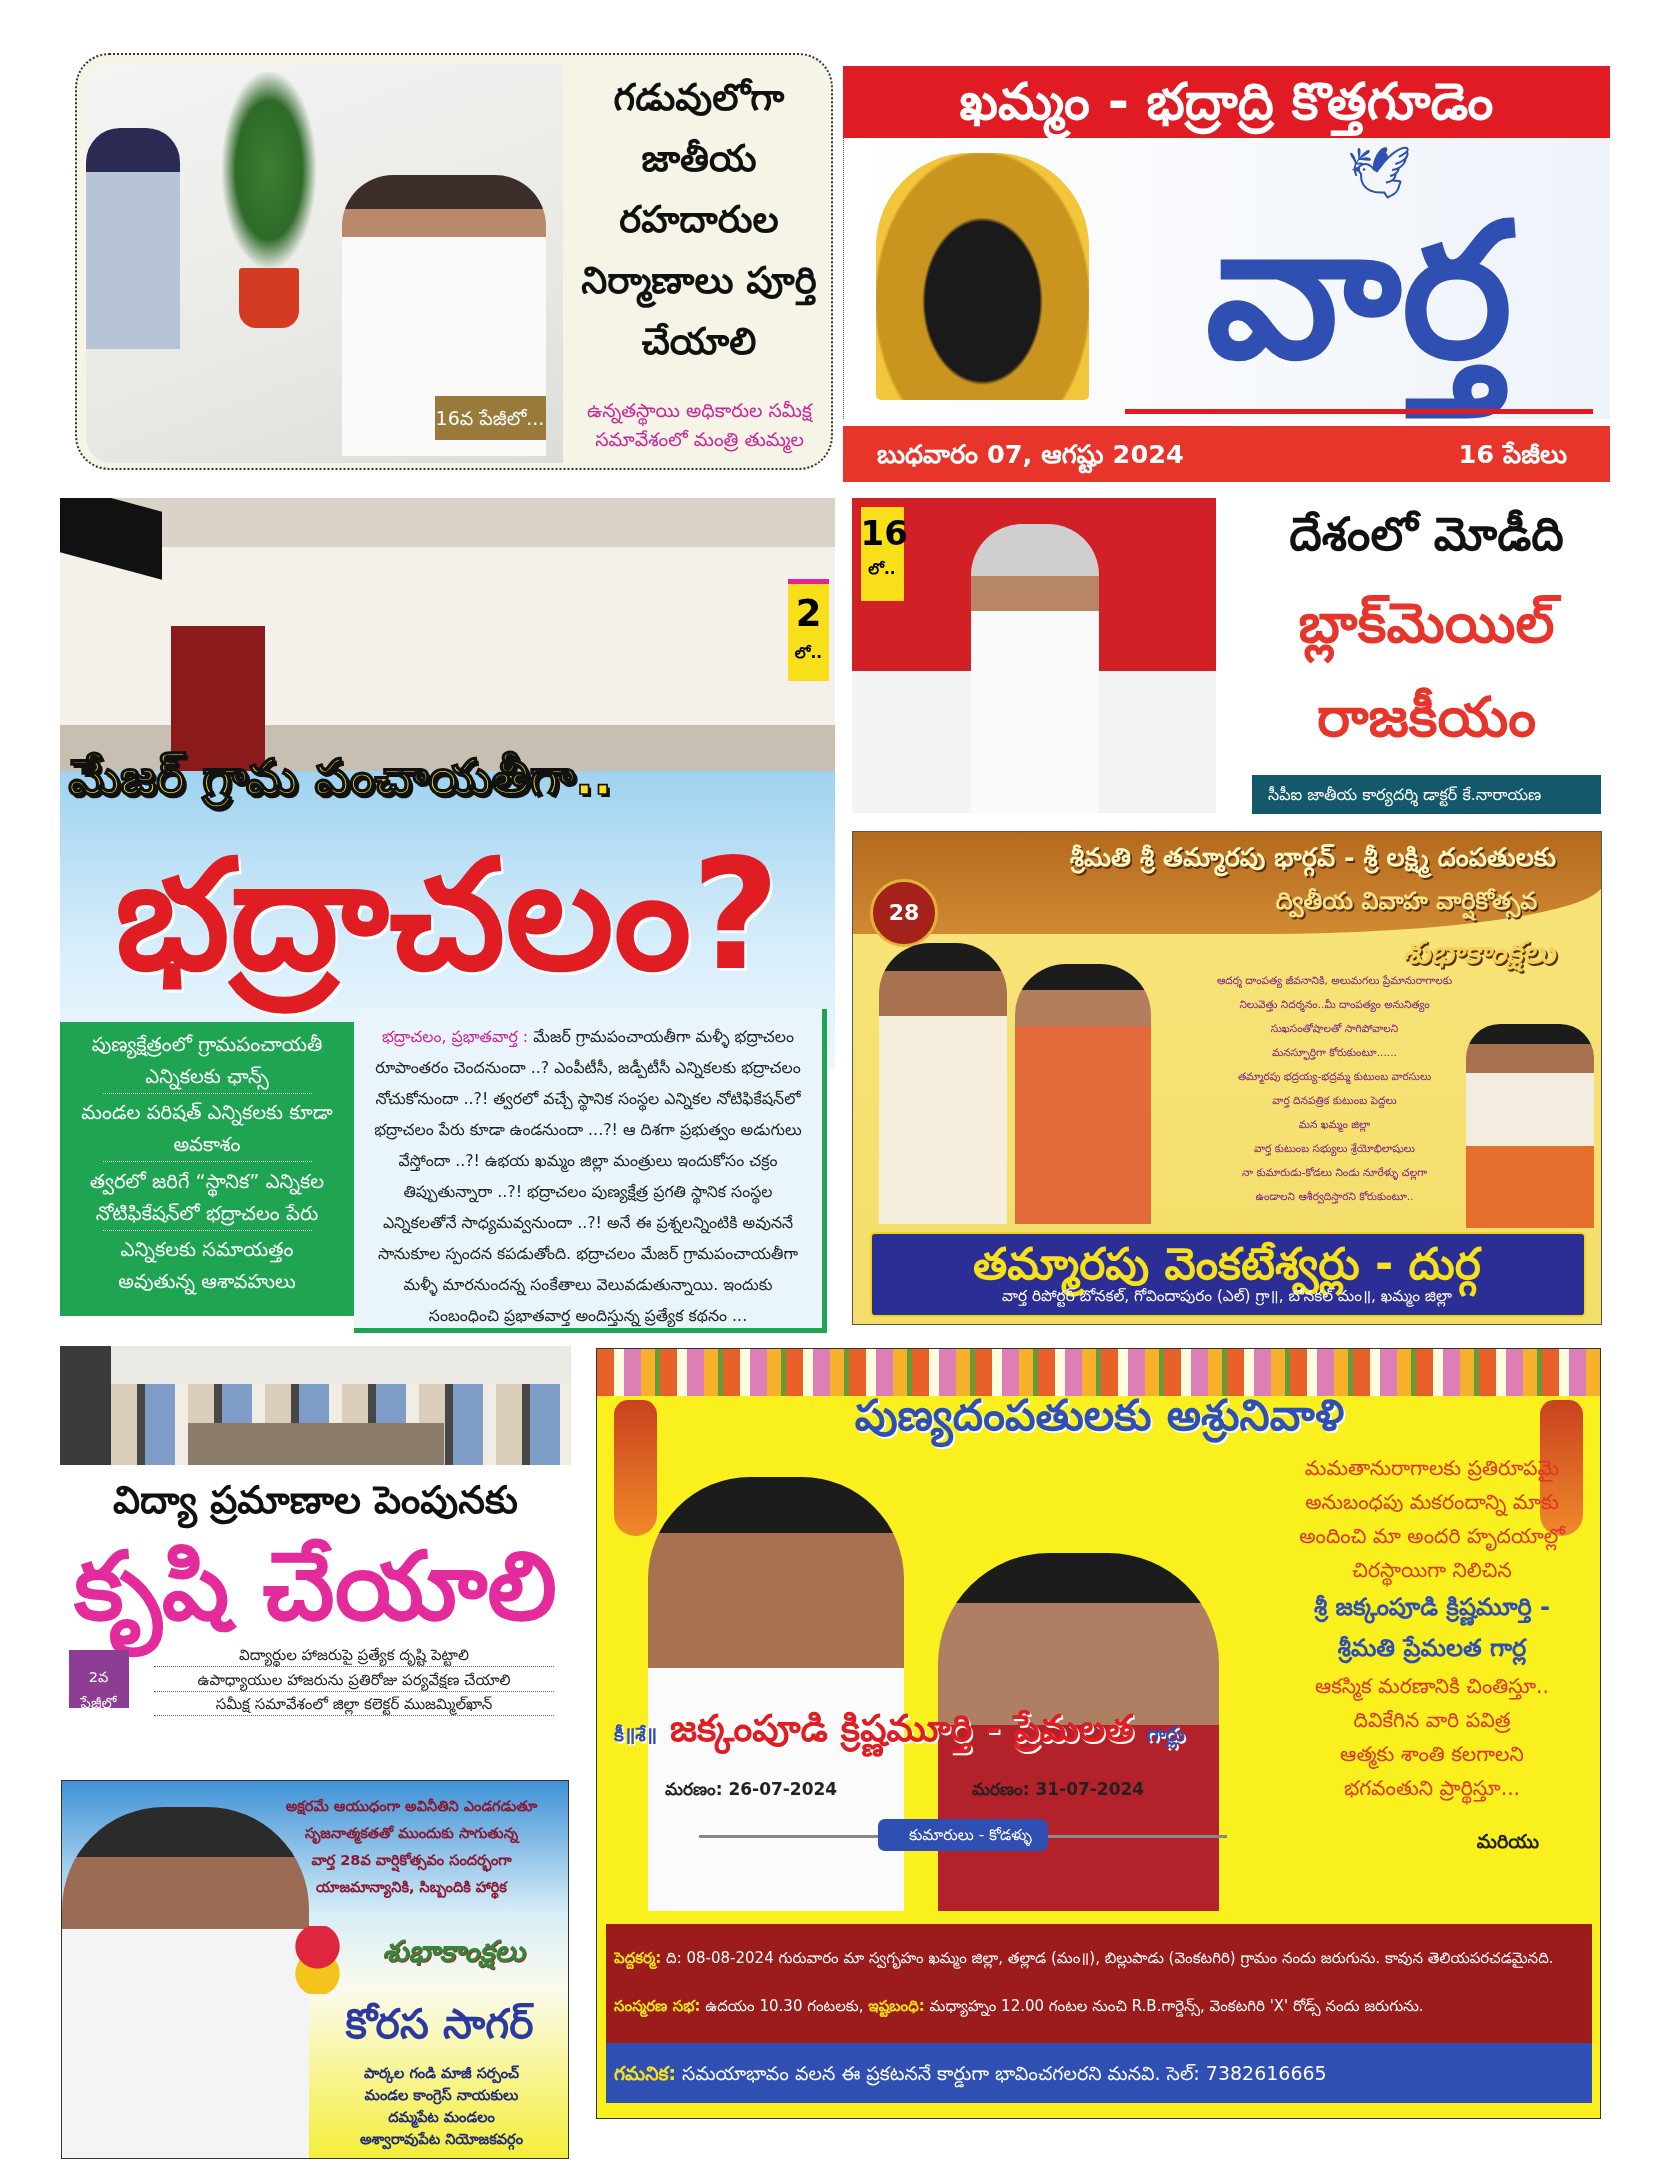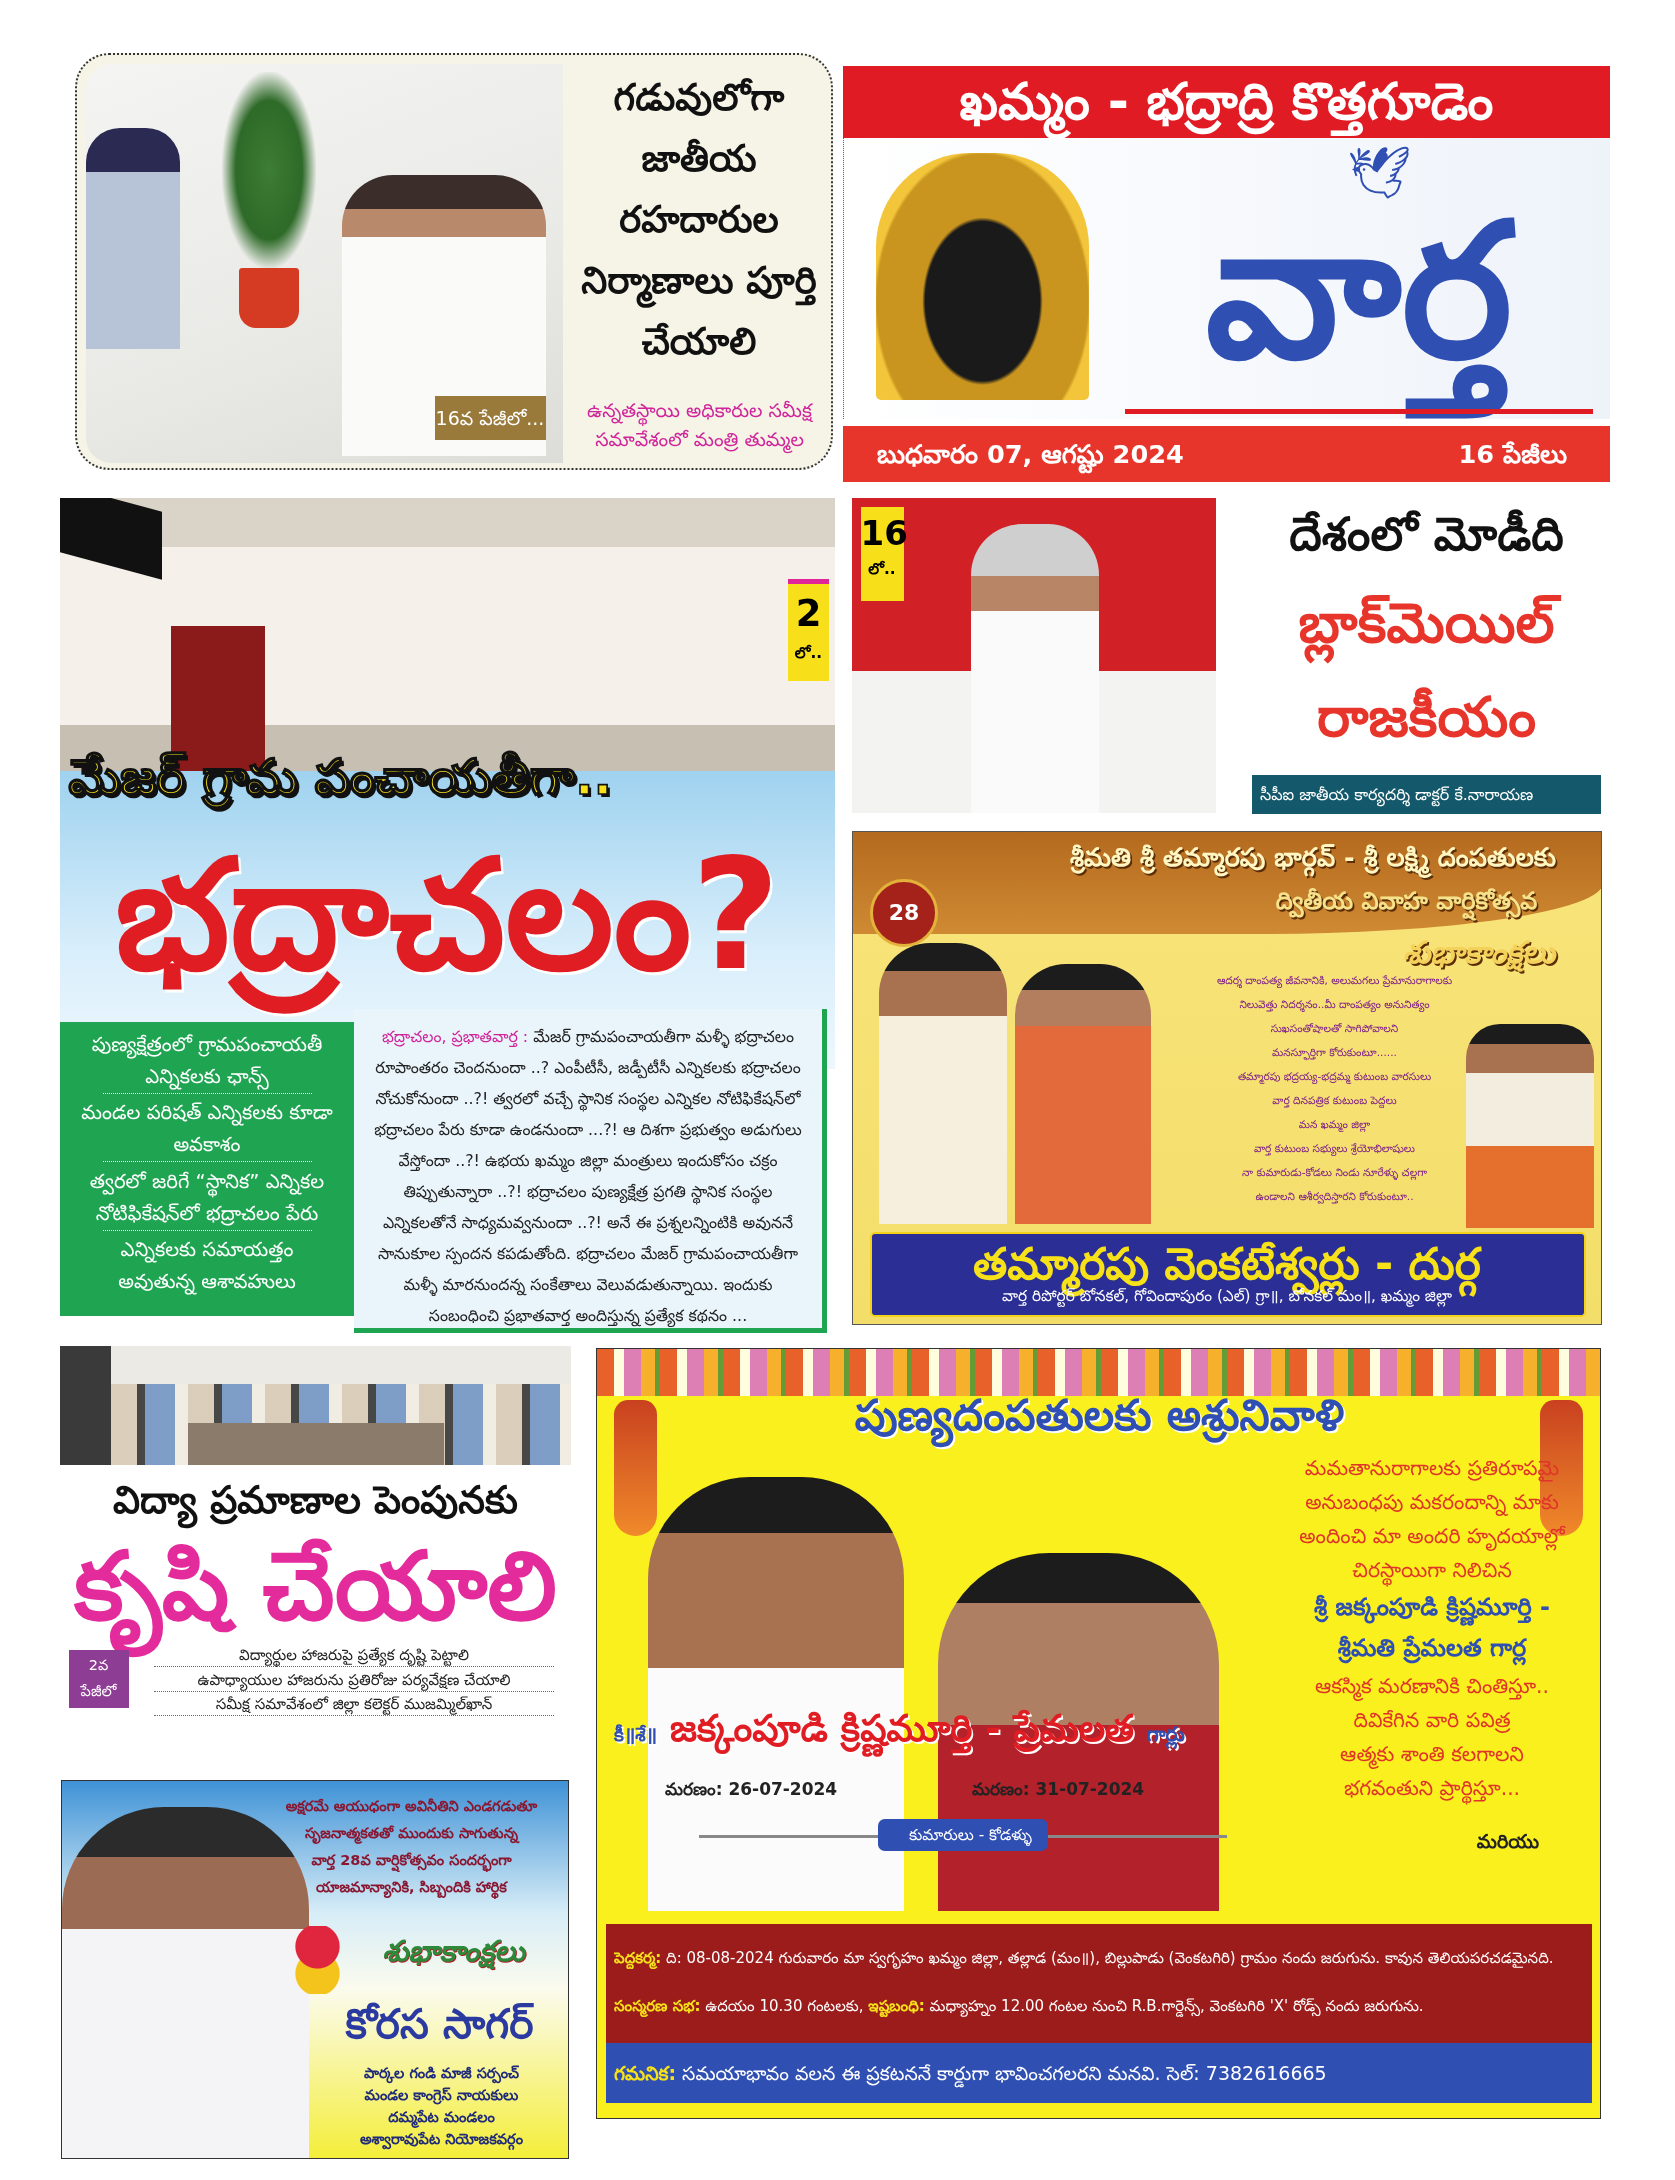--- a/index.html
+++ b/index.html
@@ -48,21 +48,21 @@
 
   
   #modi { left: 852px; top: 498px; width: 750px; height: 319px; }
   #modi-photo { left: 0; top: 0; width: 364px; height: 315px; background: linear-gradient(#d22126 0 55%, #f3f3f1 55% 100%); overflow: hidden; }
   .speaker { left: 119px; top: 25.6px; width: 128px; height: 290px; background: linear-gradient(#cfcfcf 0 18%, #b88566 18% 30%, #fafafa 30% 100%); border-radius: 51px 51px 0 0; }
   #modi-badge { left: 8.5px; top: 8.5px; width: 43px; height: 94px; background: #f7e01a; text-align: center; font-weight: bold; }
   #modi-badge .num { font-size: 34px; line-height: 53px; }
   #modi-badge .lo { font-size: 15.3px; }
   #modi-h1 { left: 400px; top: 0; width: 349px; font-size: 46px; font-weight: bold; color: #111; text-align: center; line-height: 73px; }
   #modi-h2 { left: 400px; top: 78px; width: 349px; font-size: 55px; font-weight: bold; color: #e8352b; text-align: center; line-height: 94px; }
-  #modi-caption { left: 400px; top: 277px; width: 349px; height: 39px; background: #14596b; color: #fff; font-size: 16px; line-height: 39px; padding-left: 8px; }
+  #modi-caption { left: 400px; top: 277px; width: 349px; height: 39px; background: #14596b; color: #fff; font-size: 16px; line-height: 39px; padding-left: 16px; }
 
   
   #anniv { left: 852px; top: 831px; width: 750px; height: 494px; border: 1.7px solid #555; background: linear-gradient(#f8e47a, #f3de6a); overflow: hidden; }
   #anniv-banner { left: 0; top: 0; width: 750px; height: 102px; background: linear-gradient(#b46a1e,#cf8a33); border-radius: 0 0 341px 0 / 0 0 51px 0; }
   #anniv-logo { left: 17px; top: 47px; width: 68px; height: 68px; border-radius: 50%; background: #a4221a; border: 3.4px solid #e3b23a; color: #fff; font-size: 22px; font-weight: bold; text-align: center; line-height: 61px; }
   #anniv-l1 { left: 179px; top: 10.2px; width: 562px; font-size: 25.6px; font-weight: bold; color: #fff6c2; text-align: center; text-shadow: 1.7px 1.7px 0 #5b2e08; }
   #anniv-l2 { left: 366px; top: 55px; width: 375px; font-size: 24px; font-weight: bold; color: #f6e28a; text-align: center; text-shadow: 1.7px 1.7px 0 #5b2e08; }
   #anniv-greet { left: 511px; top: 102px; width: 230px; font-size: 31px; font-weight: bold; color: #f3d15a; text-align: center; font-style: italic; text-shadow: 1.7px 1.7px 0 #5b2e08; }
   .couple-a { left: 25.6px; top: 111px; width: 128px; height: 281px; background: linear-gradient(#1c1c1c 0 10%, #a8714f 10% 26%, #f6efdd 26% 100%); border-radius: 51px 51px 0 0; }
   .couple-b { left: 162px; top: 132px; width: 136px; height: 260px; background: linear-gradient(#1c1c1c 0 10%, #b27e5e 10% 24%, #e36b3b 24% 100%); border-radius: 51px 51px 0 0; }
@@ -72,21 +72,21 @@
   #anniv-name { left: 0; top: 1.7px; width: 710px; font-size: 44px; font-weight: bold; color: #f7e21a; text-align: center; line-height: 55px; }
   #anniv-addr { left: 0; top: 53px; width: 710px; font-size: 15.3px; color: #fff; text-align: center; }
 
   
   #edu { left: 60px; top: 1346px; width: 511px; height: 375px; }
   #edu-photo { left: 0; top: 0; width: 511px; height: 119px; background: linear-gradient(90deg,#3a3a3a 0 10%, #eceae4 10% 100%); overflow: hidden; }
   .table { left: 128px; top: 77px; width: 256px; height: 43px; background: #8a7b6b; }
   .people { left: 51px; top: 38px; width: 460px; height: 81px; background: repeating-linear-gradient(90deg,#d7c9b4 0 25.6px,#2a2a2a 25.6px 34px,#6a8fc2 34px 64px,#f1ede3 64px 77px); opacity: .85; }
   #edu-h1 { left: 0; top: 124px; width: 511px; font-size: 38px; font-weight: bold; color: #111; text-align: center; line-height: 60px; }
   #edu-h2 { left: 0; top: 181px; width: 511px; font-size: 95px; font-weight: bold; color: #e42b9c; text-align: center; line-height: 119px; }
-  #edu-badge { left: 8.5px; top: 304px; width: 60px; height: 58px; background: #8e3d95; color: #fff; font-size: 14.5px; text-align: center; line-height: 25.6px; padding-top: 3px; }
+  #edu-badge { left: 8.5px; top: 304px; width: 60px; height: 58px; background: #8e3d95; color: #fff; font-size: 14.5px; text-align: center; line-height: 25.6px; padding-top: 15px; }
   #edu-subs { left: 77px; top: 298px; width: 434px; font-size: 15px; color: #222; text-align: center; }
   .edu-sub { line-height: 22px; border-bottom: 1.7px dotted #666; margin: 0 17px 1.7px; }
 
   
   #korasa { left: 61px; top: 1738px; width: 508px; height: 379px; border: 1.7px solid #333; background: linear-gradient(#3f92d6 0%, #d7edf7 35%, #fbfbee 55%, #f4ee3a 100%); overflow: hidden; margin-top: 42px; }
   .man { left: 0; top: 25.6px; width: 247px; height: 358px; background: linear-gradient(#2b2b2b 0 14%, #9b6b53 14% 34%, #f4f4f6 34% 100%); border-radius: 102px 102px 0 0; }
   #korasa-msg { left: 196px; top: 12px; width: 307px; font-size: 14.5px; line-height: 27px; color: #8a1630; text-align: center; font-weight: bold; }
   #korasa-greet { left: 281px; top: 153px; width: 221px; font-size: 29px; font-weight: bold; color: #2c8a3a; text-align: center; font-style: italic; text-shadow: 0.9px 0.9px 0 #b21e2a; }
   .flower { left: 230px; top: 145px; width: 51px; height: 68px; background: radial-gradient(circle at 50% 30%, #e0263e 0 40%, rgba(0,0,0,0) 42%), radial-gradient(circle at 50% 70%, #f4c31c 0 40%, rgba(0,0,0,0) 42%); }
   #korasa-name { left: 247px; top: 213px; width: 261px; font-size: 41px; font-weight: bold; color: #2b3aa0; text-align: center; line-height: 60px; }

